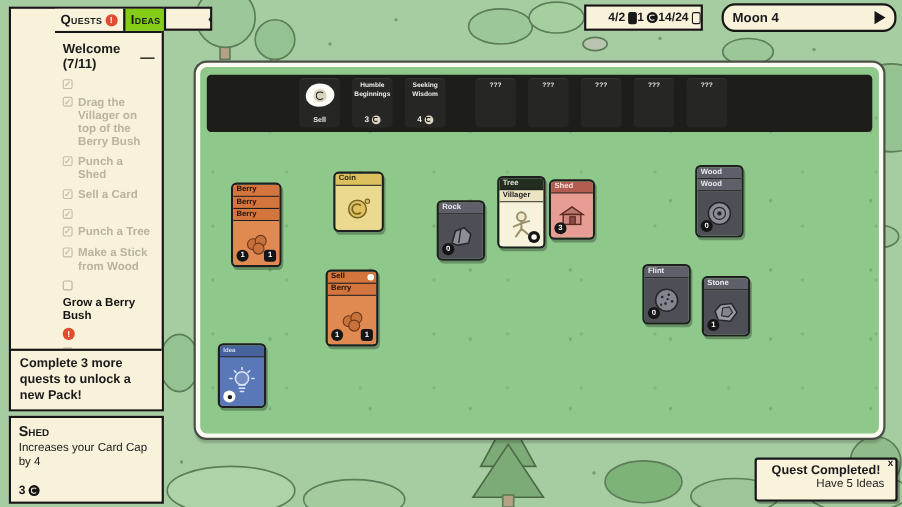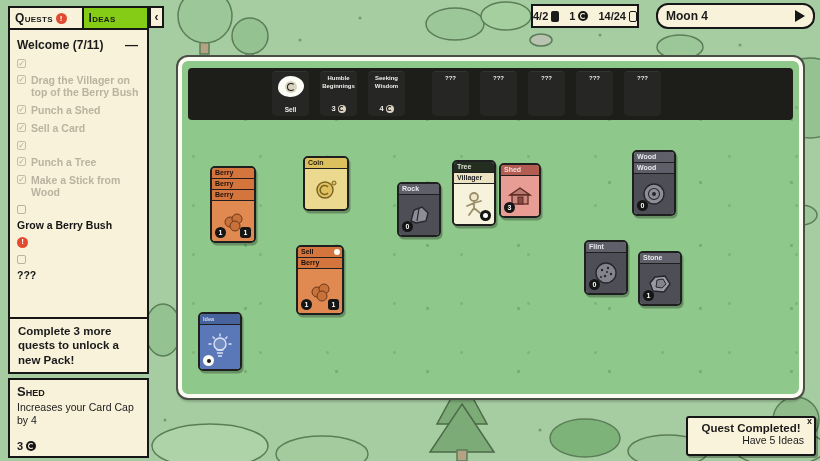--- a/index.html
+++ b/index.html
@@ -1,19 +1,19 @@
 <!DOCTYPE html>
 <html><head>
 <meta charset="utf-8">
 <style>
   html,body{margin:0;padding:0;background:#888;}
   #stage{position:relative;width:820px;height:461px;overflow:hidden;background:#a6cda2;
          font-family:"Liberation Sans",sans-serif;color:#1a1a1a;}
   #stage *{box-sizing:border-box;}
-  .abs{position:absolute;}
+  .abs{position:absolute;padding-left:40px;}
 
   
   #bg-svg{position:absolute;left:0;top:0;}
 
   
   .panel{background:#f8f2da;border:2px solid #161616;}
   #quest-panel{left:8px;top:6px;width:141px;height:368px;}
   .tabs{display:flex;height:22px;border-bottom:2px solid #161616;}
   .tab{display:flex;align-items:center;gap:3px;padding:0 5px;font-weight:bold;
        font-size:12px;font-variant:small-caps;letter-spacing:.3px;cursor:pointer;}
@@ -48,21 +48,21 @@
   .coin{display:inline-block;width:10px;height:10px;border-radius:50%;background:#151515;position:relative;flex:none;}
   .coin::after{content:"";position:absolute;inset:2px;border:1.5px solid #f8f2da;
        border-right-color:transparent;border-radius:50%;}
   .coin.sm{width:8px;height:8px;}
   .coin.sm::after{inset:1.5px;border-width:1.2px;}
   .coin.light{background:#d9d3bf;}
   .coin.light::after{border-color:#1a1a1a;border-right-color:transparent;}
 
   
   #counters{left:531px;top:4px;width:108px;height:24px;display:flex;align-items:center;
-       justify-content:space-between;font-size:11px;font-weight:bold;}
+       justify-content:flex-end;font-size:11px;font-weight:bold;}
   .cnt{display:flex;align-items:center;gap:3px;}
   .icon-card-filled{width:8px;height:11px;background:#1a1a1a;border-radius:2px;}
   .icon-card-outline{width:8px;height:11px;border:1.7px solid #1a1a1a;border-radius:2px;background:#f8f2da;}
   #moon-box{left:656px;top:3px;width:159px;height:26px;display:flex;align-items:center;
        padding:0 8px;font-size:12px;font-weight:bold;cursor:pointer;border-radius:12px;}
   #moon-box .spacer{flex:1;}
   .play-tri{width:0;height:0;border-left:10px solid #161616;border-top:6px solid transparent;
        border-bottom:6px solid transparent;}
 
   

